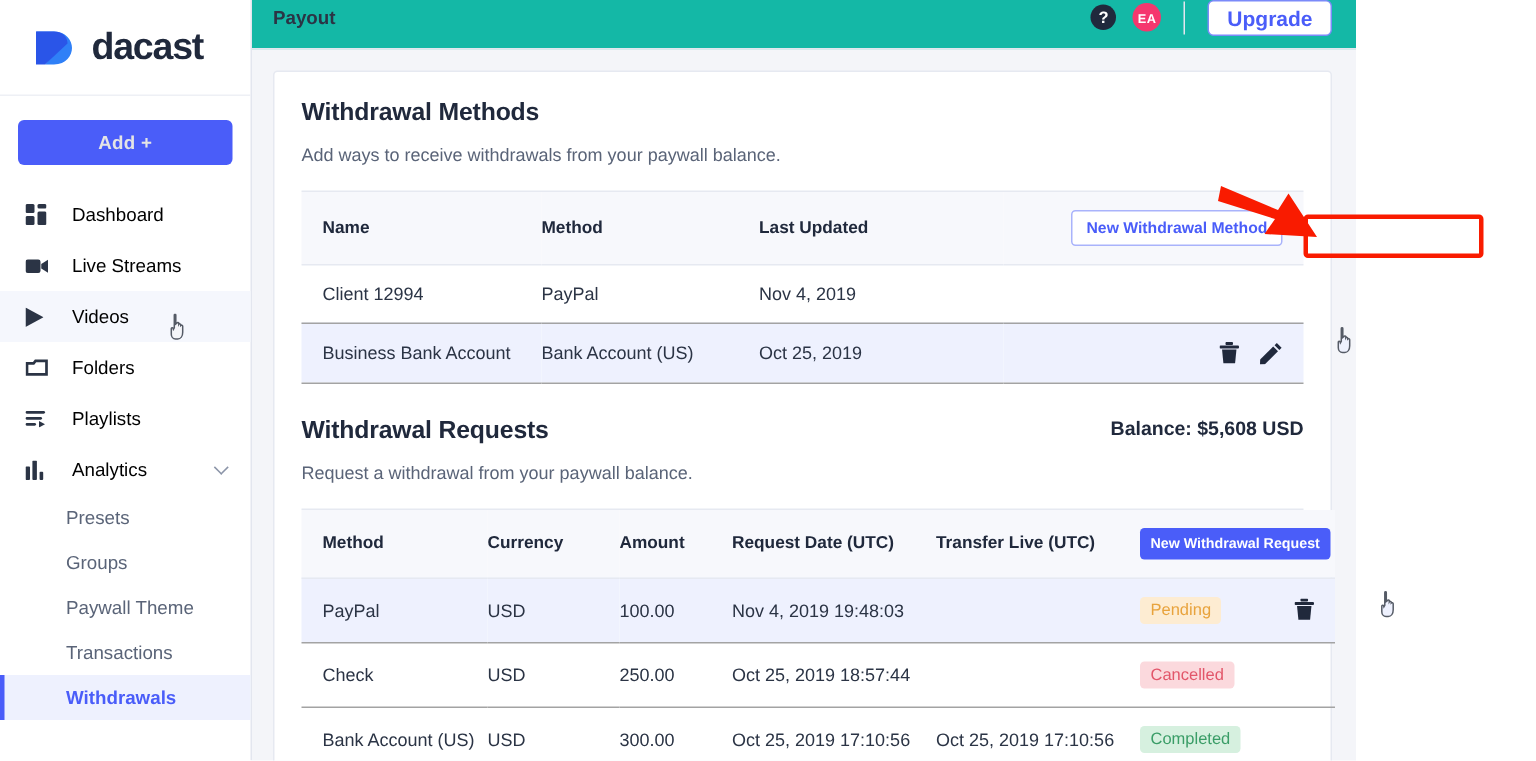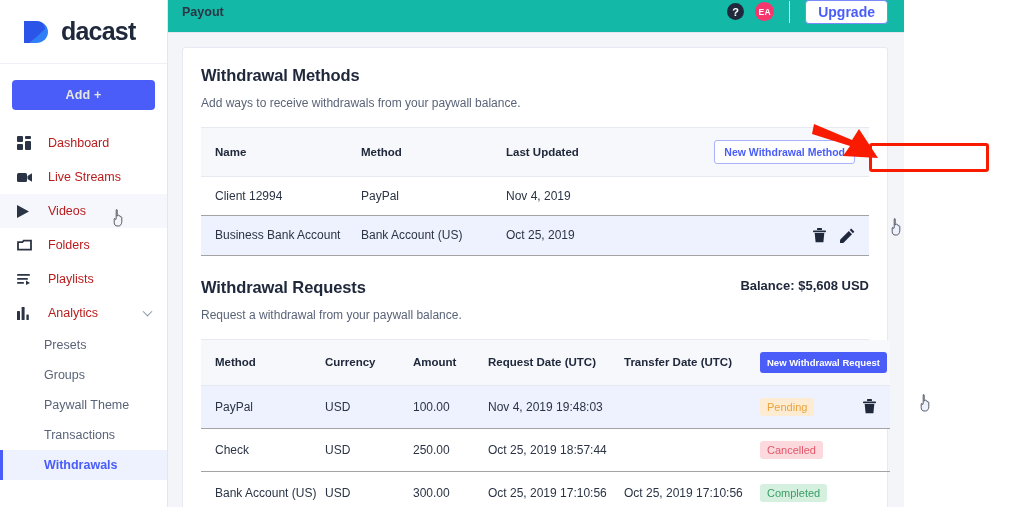--- a/index.html
+++ b/index.html
@@ -40,21 +40,21 @@
     font-family: "Liberation Sans", sans-serif;
     cursor: pointer;
     letter-spacing: .2px;
   }
   .nav { padding-top: 4px; }
   .nav-item {
     display: flex; align-items: center;
     height: 34px;
     padding-left: 17px;
     font-size: 12.5px;
-    color: #b91c1c;
+    color: #000000;
     cursor: pointer;
     position: relative;
   }
   .nav-item .ico {
     width: 19px; height: 16px; flex: none;
     display: flex; align-items: center; justify-content: flex-start;
     margin-right: 12px;
     color: #2b3445;
   }
   .nav-item.active-soft { background: #f5f7fd; }
@@ -392,21 +392,21 @@
                 <col style="width:136px">
                 <col style="width:auto">
                 <col style="width:130px">
             </colgroup>
             <thead>
               <tr>
                 <th>Method</th>
                 <th>Currency</th>
                 <th>Amount</th>
                 <th>Request Date (UTC)</th>
-                <th>Transfer Date (UTC)</th>
+                <th>Transfer Live (UTC)</th>
                 <th>Status</th>
                 <th class="th-btn-cell">
                   <button class="new-request-btn">New Withdrawal Request</button>
                 </th>
               </tr>
             </thead>
             <tbody>
               <tr class="hl">
                 <td>PayPal</td>
                 <td>USD</td>

